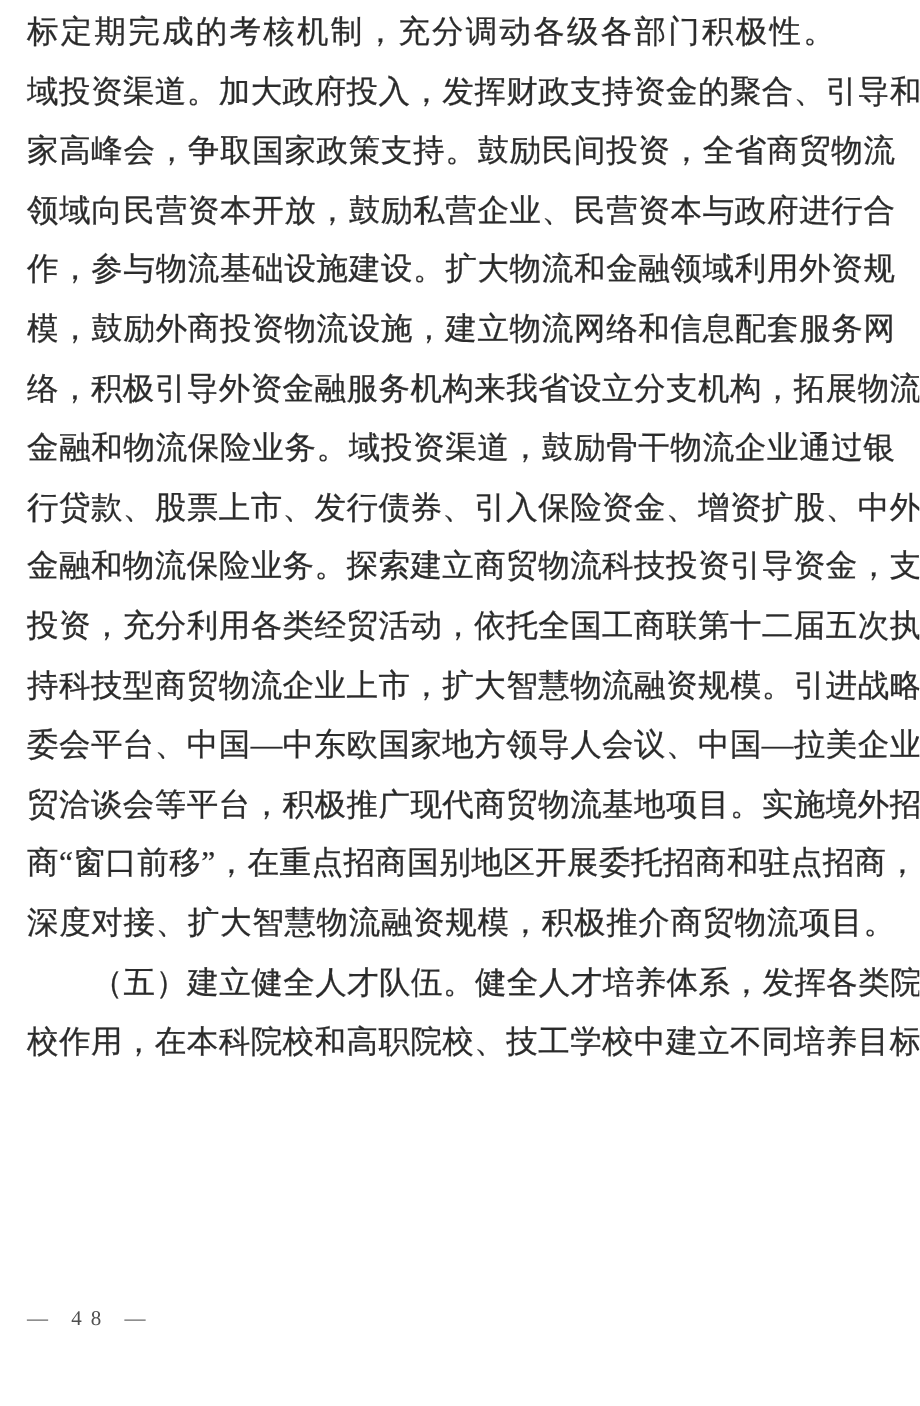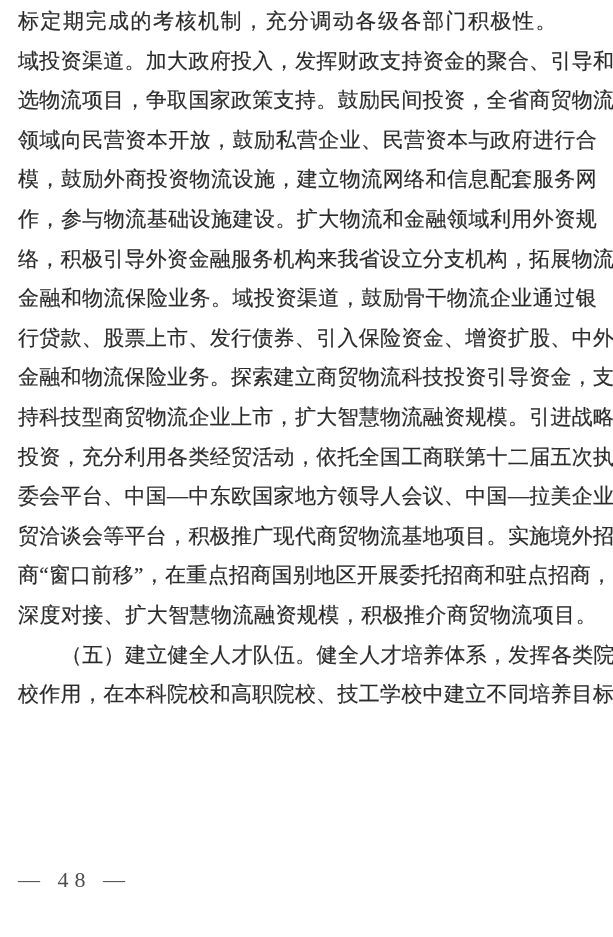--- a/index.html
+++ b/index.html
@@ -40,42 +40,42 @@
   }
   .line.indent {
     text-indent: 43px;
   }
   .footer {
     position: absolute;
     left: 18px;
     top: 866px;
     height: 28px;
     line-height: 28px;
-    font-size: 22px;
+    font-size: 14px;
     color: #4f4f4f;
     letter-spacing: 6px;
   }
 </style>
 </head>
 <body>
 
 <div class="page">
   <div class="content">
     <div class="line no-just">标定期完成的考核机制，充分调动各级各部门积极性。</div>
     <div class="line">域投资渠道。加大政府投入，发挥财政支持资金的聚合、引导和</div>
-    <div class="line">选物流项目，争取国家政策支持。鼓励民间投资，全省商贸物流</div>
+    <div class="line">家高峰会，争取国家政策支持。鼓励民间投资，全省商贸物流</div>
     <div class="line">领域向民营资本开放，鼓励私营企业、民营资本与政府进行合</div>
+    <div class="line">作，参与物流基础设施建设。扩大物流和金融领域利用外资规</div>
     <div class="line">模，鼓励外商投资物流设施，建立物流网络和信息配套服务网</div>
-    <div class="line">作，参与物流基础设施建设。扩大物流和金融领域利用外资规</div>
     <div class="line">络，积极引导外资金融服务机构来我省设立分支机构，拓展物流</div>
     <div class="line">金融和物流保险业务。域投资渠道，鼓励骨干物流企业通过银</div>
     <div class="line">行贷款、股票上市、发行债券、引入保险资金、增资扩股、中外</div>
     <div class="line">金融和物流保险业务。探索建立商贸物流科技投资引导资金，支</div>
+    <div class="line">投资，充分利用各类经贸活动，依托全国工商联第十二届五次执</div>
     <div class="line">持科技型商贸物流企业上市，扩大智慧物流融资规模。引进战略</div>
-    <div class="line">投资，充分利用各类经贸活动，依托全国工商联第十二届五次执</div>
     <div class="line">委会平台、中国—中东欧国家地方领导人会议、中国—拉美企业</div>
     <div class="line">贸洽谈会等平台，积极推广现代商贸物流基地项目。实施境外招</div>
     <div class="line">商“窗口前移”，在重点招商国别地区开展委托招商和驻点招商，</div>
     <div class="line">深度对接、扩大智慧物流融资规模，积极推介商贸物流项目。</div>
     <div class="line indent">（五）建立健全人才队伍。健全人才培养体系，发挥各类院</div>
     <div class="line">校作用，在本科院校和高职院校、技工学校中建立不同培养目标</div>
   </div>
   <div class="footer">— 48 —</div>
 </div>
 

